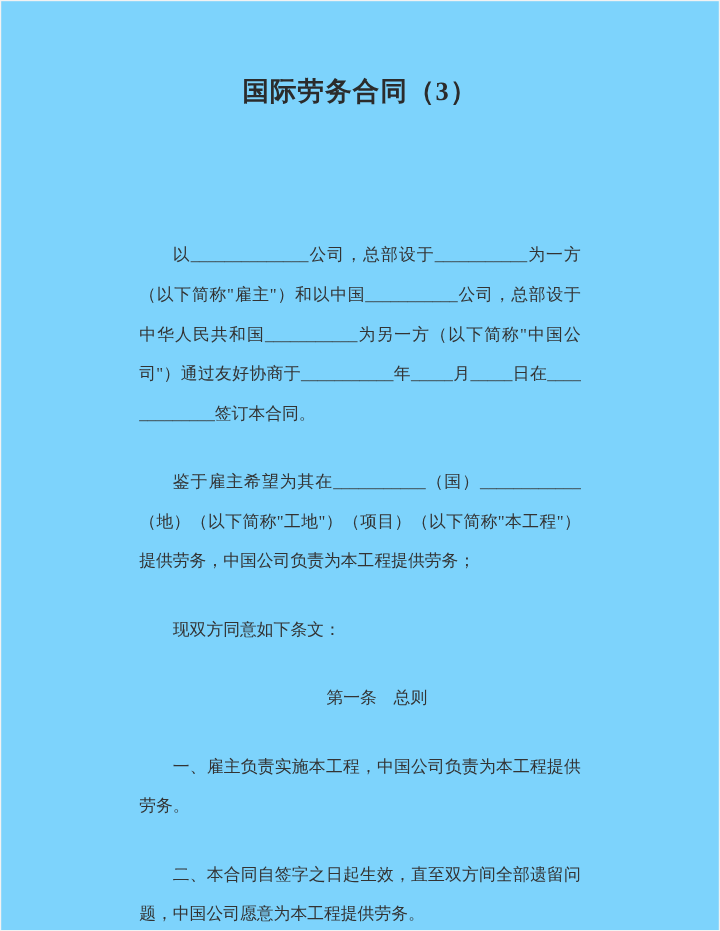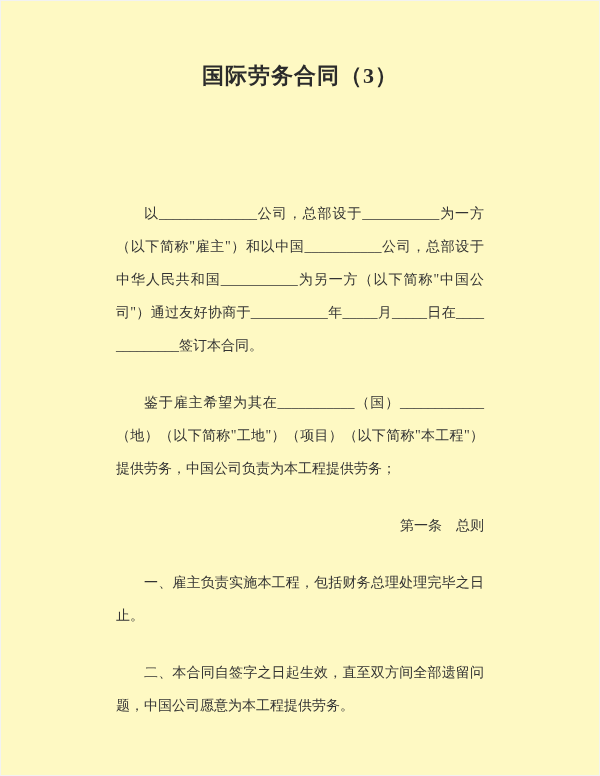--- a/index.html
+++ b/index.html
@@ -5,21 +5,21 @@
   html, body {
     margin: 0;
     padding: 0;
     background: #ffffff;
   }
   .page {
     position: relative;
     width: 600px;
     height: 776px;
     margin: 0 auto;
-    background: #fef9c3;
+    background: #7dd3fc;
     box-sizing: border-box;
     border: 1px solid #f2f2f2;
     font-family: "Liberation Serif", "DejaVu Serif", serif;
     color: #333333;
     overflow: hidden;
   }
   .doc-title {
     margin: 60px 0 0 0;
     text-align: center;
     font-size: 22px;
@@ -36,29 +36,30 @@
     font-size: 14px;
     line-height: 33px;
     text-align: justify;
     text-indent: 2em;
     word-break: break-all;
   }
   .doc-body p + p {
     margin-top: 24px;
   }
   .doc-body p.heading-line {
-    text-align: right;
+    text-align: center;
   }
 </style>
 </head>
 <body>
 
 <div class="page">
   <h1 class="doc-title">国际劳务合同（3）</h1>
 
   <div class="doc-body">
     <p>以______________公司，总部设于___________为一方（以下简称"雇主"）和以中国___________公司，总部设于中华人民共和国___________为另一方（以下简称"中国公司"）通过友好协商于___________年_____月_____日在_____________签订本合同。</p>
     <p>鉴于雇主希望为其在___________（国）____________（地）（以下简称"工地"）（项目）（以下简称"本工程"）提供劳务，中国公司负责为本工程提供劳务；</p>
+    <p>现双方同意如下条文：</p>
     <p class="heading-line">第一条　总则</p>
-    <p>一、雇主负责实施本工程，包括财务总理处理完毕之日止。</p>
+    <p>一、雇主负责实施本工程，中国公司负责为本工程提供劳务。</p>
     <p>二、本合同自签字之日起生效，直至双方间全部遗留问题，中国公司愿意为本工程提供劳务。</p>
   </div>
 </div>
 
 </body></html>

